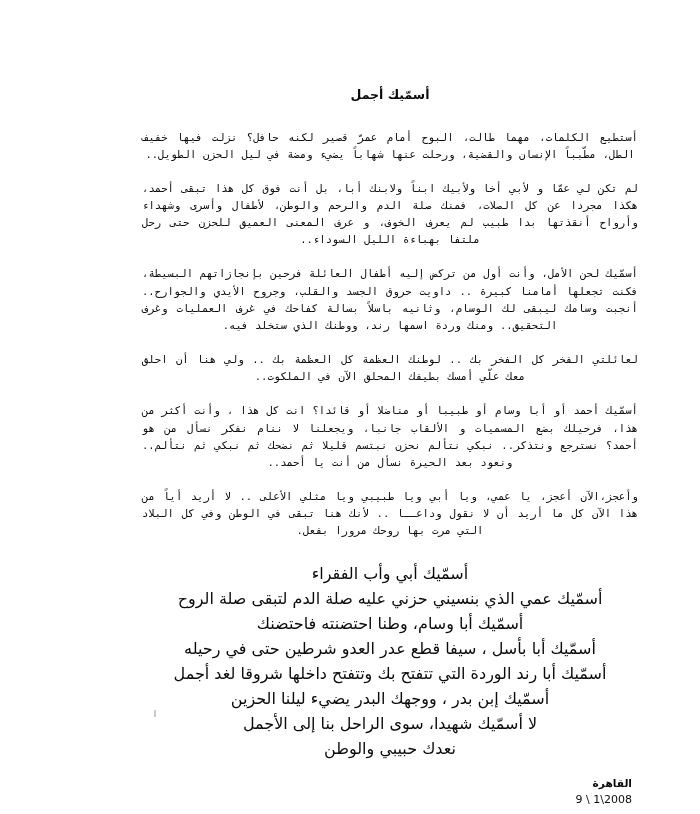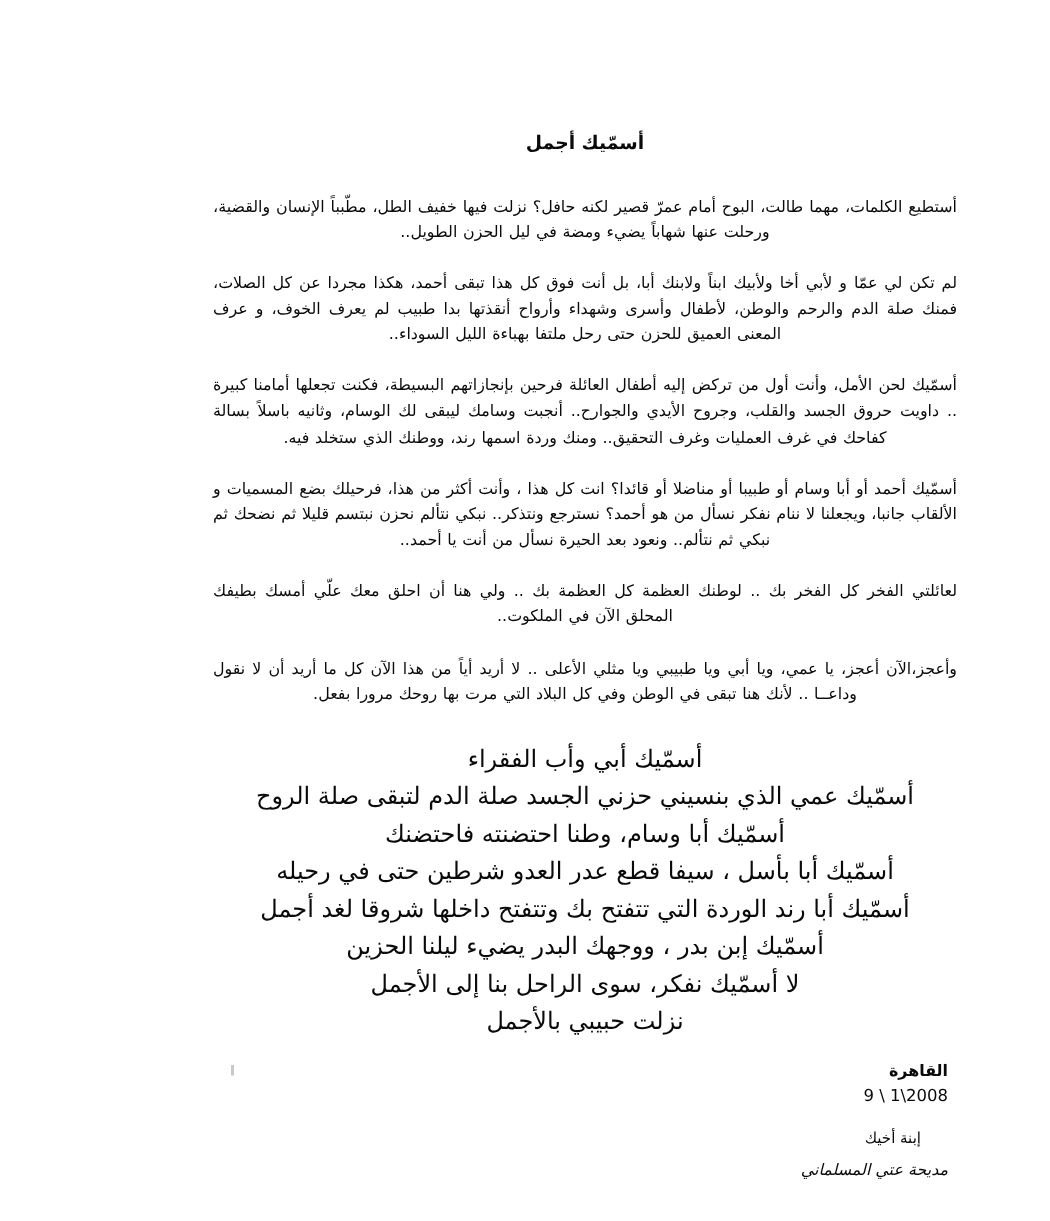--- a/index.html
+++ b/index.html
@@ -41,20 +41,21 @@
   }
 
   
   .para {
     font-size: 10.6px;
     line-height: 1.62;
     text-align: justify;
     text-align-last: center;
     margin: 0 0 17px 0;
     word-spacing: 0.4px;
+    font-family: Liberation Mono, monospace;
   }
   .para:last-of-type { margin-bottom: 16px; }
 
   
   .poem {
     margin: 22px 0 0 0;
     text-align: center;
   }
   .poem-line {
     font-size: 16px;
@@ -112,33 +113,33 @@
 
 <div class="page">
 
   <div class="doc">
 
     <h1 class="doc-title">أسمّيك أجمل</h1>
 
     <p class="para">أستطيع الكلمات، مهما طالت، البوح أمام عمرّ قصير لكنه حافل؟ نزلت فيها خفيف الطل، مطّبباً الإنسان والقضية، ورحلت عنها شهاباً يضيء ومضة في ليل الحزن الطويل..</p>
     <p class="para">لم تكن لي عمّا و لأبي أخا ولأبيك ابناً ولابنك أبا، بل أنت فوق كل هذا تبقى أحمد، هكذا مجردا عن كل الصلات، فمنك صلة الدم والرحم والوطن، لأطفال وأسرى وشهداء وأرواح أنقذتها بدا طبيب لم يعرف الخوف، و عرف المعنى العميق للحزن حتى رحل ملتفا بهباءة الليل السوداء..</p>
     <p class="para">أسمّيك لحن الأمل، وأنت أول من تركض إليه أطفال العائلة فرحين بإنجازاتهم البسيطة، فكنت تجعلها أمامنا كبيرة .. داويت حروق الجسد والقلب، وجروح الأيدي والجوارح.. أنجبت وسامك ليبقى لك الوسام، وثانيه باسلاً بسالة كفاحك في غرف العمليات وغرف التحقيق.. ومنك وردة اسمها رند، ووطنك الذي ستخلد فيه.</p>
+    <p class="para">لعائلتي الفخر كل الفخر بك .. لوطنك العظمة كل العظمة بك .. ولي هنا أن احلق معك علّي أمسك بطيفك المحلق الآن في الملكوت..</p>
     <p class="para">أسمّيك أحمد أو أبا وسام أو طبيبا أو مناضلا أو قائدا؟ انت كل هذا ، وأنت أكثر من هذا، فرحيلك بضع المسميات و الألقاب جانبا، ويجعلنا لا ننام نفكر نسأل من هو أحمد؟ نسترجع ونتذكر.. نبكي نتألم نحزن نبتسم قليلا ثم نضحك ثم نبكي ثم نتألم.. ونعود بعد الحيرة نسأل من أنت يا أحمد..</p>
-    <p class="para">لعائلتي الفخر كل الفخر بك .. لوطنك العظمة كل العظمة بك .. ولي هنا أن احلق معك علّي أمسك بطيفك المحلق الآن في الملكوت..</p>
     <p class="para">وأعجز،الآن أعجز، يا عمي، ويا أبي ويا طبيبي ويا مثلي الأعلى .. لا أريد أياً من هذا الآن كل ما أريد أن لا نقول وداعــا .. لأنك هنا تبقى في الوطن وفي كل البلاد التي مرت بها روحك مرورا بفعل.</p>
 
     <div class="poem">
       <p class="poem-line">أسمّيك أبي وأب الفقراء</p>
-      <p class="poem-line">أسمّيك عمي الذي بنسيني حزني الجسد صلة الدم لتبقى صلة الروح</p>
+      <p class="poem-line">أسمّيك عمي الذي بنسيني حزني عليه صلة الدم لتبقى صلة الروح</p>
       <p class="poem-line">أسمّيك أبا وسام، وطنا احتضنته فاحتضنك</p>
       <p class="poem-line">أسمّيك أبا بأسل ، سيفا قطع عدر العدو شرطين حتى في رحيله</p>
       <p class="poem-line">أسمّيك أبا رند الوردة التي تتفتح بك وتتفتح داخلها شروقا لغد أجمل</p>
       <p class="poem-line">أسمّيك إبن بدر ، ووجهك البدر يضيء ليلنا الحزين</p>
-      <p class="poem-line">لا أسمّيك نفكر، سوى الراحل بنا إلى الأجمل</p>
-      <p class="poem-line">نزلت حبيبي بالأجمل</p>
+      <p class="poem-line">لا أسمّيك شهيدا، سوى الراحل بنا إلى الأجمل</p>
+      <p class="poem-line">نعدك حبيبي والوطن</p>
     </div>
 
     <div class="sig">
       <p class="sig-city">القاهرة</p>
       <p class="sig-date">9 \ 1\2008</p>
       <p class="sig-rel">إبنة أخيك</p>
       <p class="sig-name">مديحة عتي المسلماني</p>
     </div>
 
   </div>

